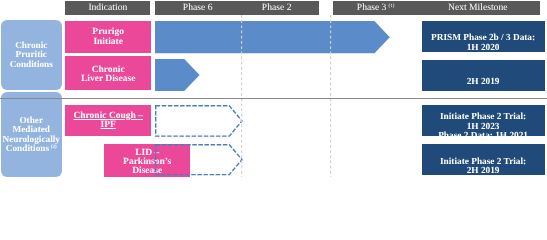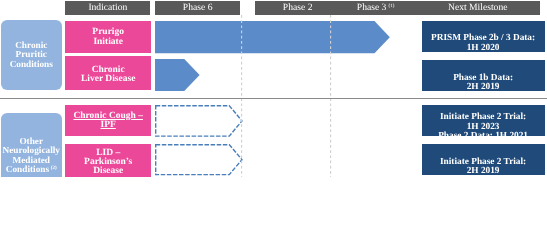--- a/index.html
+++ b/index.html
@@ -9,43 +9,43 @@
   .root{position:absolute;left:0;top:0;width:547px;height:177px;}
 
   
   .hdr{position:absolute;top:1.2px;height:13.5px;background:#595959;color:#ffffff;
        font-weight:normal;font-size:9.6px;line-height:13.5px;text-align:center;
        white-space:nowrap;}
   .hdr sup{font-size:5.0px;vertical-align:baseline;line-height:0;
            margin-left:2.2px;position:relative;top:-2.9px;}
   .h1{left:65.2px;width:85.3px;}
   .h2{left:155.0px;width:85.3px;}
-  .h3{left:255px;width:85.3px;}
+  .h3{left:234px;width:85.3px;}
   .h4{left:333.0px;width:85.3px;}
   .h5{left:399px;width:123.5px;padding-left:17px;}
 
   
   .grp{position:absolute;left:0.9px;width:60.7px;background:#93b4de;border-radius:6.2px;
        color:#ffffff;font-weight:bold;font-size:9.25px;line-height:9.4px;text-align:center;
        display:flex;align-items:center;justify-content:center;
        padding-top:2.4px;box-sizing:border-box;}
   .grp sup{font-size:5.0px;vertical-align:baseline;line-height:0;
            margin-left:1.8px;position:relative;top:-2.8px;}
   .g1{top:19.5px;height:70.8px;}
-  .g2{top:113px;height:85px;}
+  .g2{top:92px;height:85px;}
 
   
   .ind{position:absolute;left:65.2px;width:86.0px;background:#ec4899;color:#ffffff;
        font-weight:bold;font-size:9.5px;line-height:9.2px;text-align:center;
        display:flex;align-items:center;justify-content:center;
        padding-top:1.6px;box-sizing:border-box;}
   .i1{top:20.6px;height:32.4px;}
   .i2{top:55.8px;height:34.7px;padding-top:3.2px;}
   .i3{top:104.6px;height:31.3px;text-decoration:underline;}
-  .i4{top:144.4px;height:35px;}
+  .i4{top:144.4px;height:35px;margin-left:39px;}
 
   
   .ms{position:absolute;left:421.6px;width:123.0px;background:#1f4a7a;color:#ffffff;
       font-weight:bold;font-size:9.3px;line-height:9.4px;text-align:center;
       display:flex;align-items:center;justify-content:center;
       padding-top:15px;box-sizing:border-box;}
   .m1{top:20.7px;height:31.1px;}
   .m2{top:60.2px;height:30.6px;}
   .m3{top:104.5px;height:31.2px;}
   .m4{top:144.4px;height:31.0px;}
@@ -81,22 +81,22 @@
   <div class="grp g1">
     <div>
       <div>Chronic</div>
       <div>Pruritic</div>
       <div><span>Conditions</span></div>
     </div>
   </div>
   <div class="grp g2">
     <div>
       <div>Other</div>
+      <div>Mediated</div>
       <div>Neurologically</div>
-      <div>Mediated</div>
       <div><span>Conditions</span><sup>(2)</sup></div>
     </div>
   </div>
 
   <div class="ind i1">
     <div>
       <div>Prurigo</div>
       <div>Initiate</div>
     </div>
   </div>
@@ -142,21 +142,20 @@
   </div>
 
   <div class="ms m1">
     <div>
       <div>PRISM Phase 2b / 3 Data:</div>
       <div>1H 2020</div>
     </div>
   </div>
   <div class="ms m2">
     <div>
-      <div>Phase 1b Data:</div>
       <div>2H 2019</div>
     </div>
   </div>
   <div class="ms m3">
     <div>
       <div>Initiate Phase 2 Trial:</div>
       <div>1H 2023</div>
       <div>Phase 2 Data: 1H 2021</div>
     </div>
   </div>

